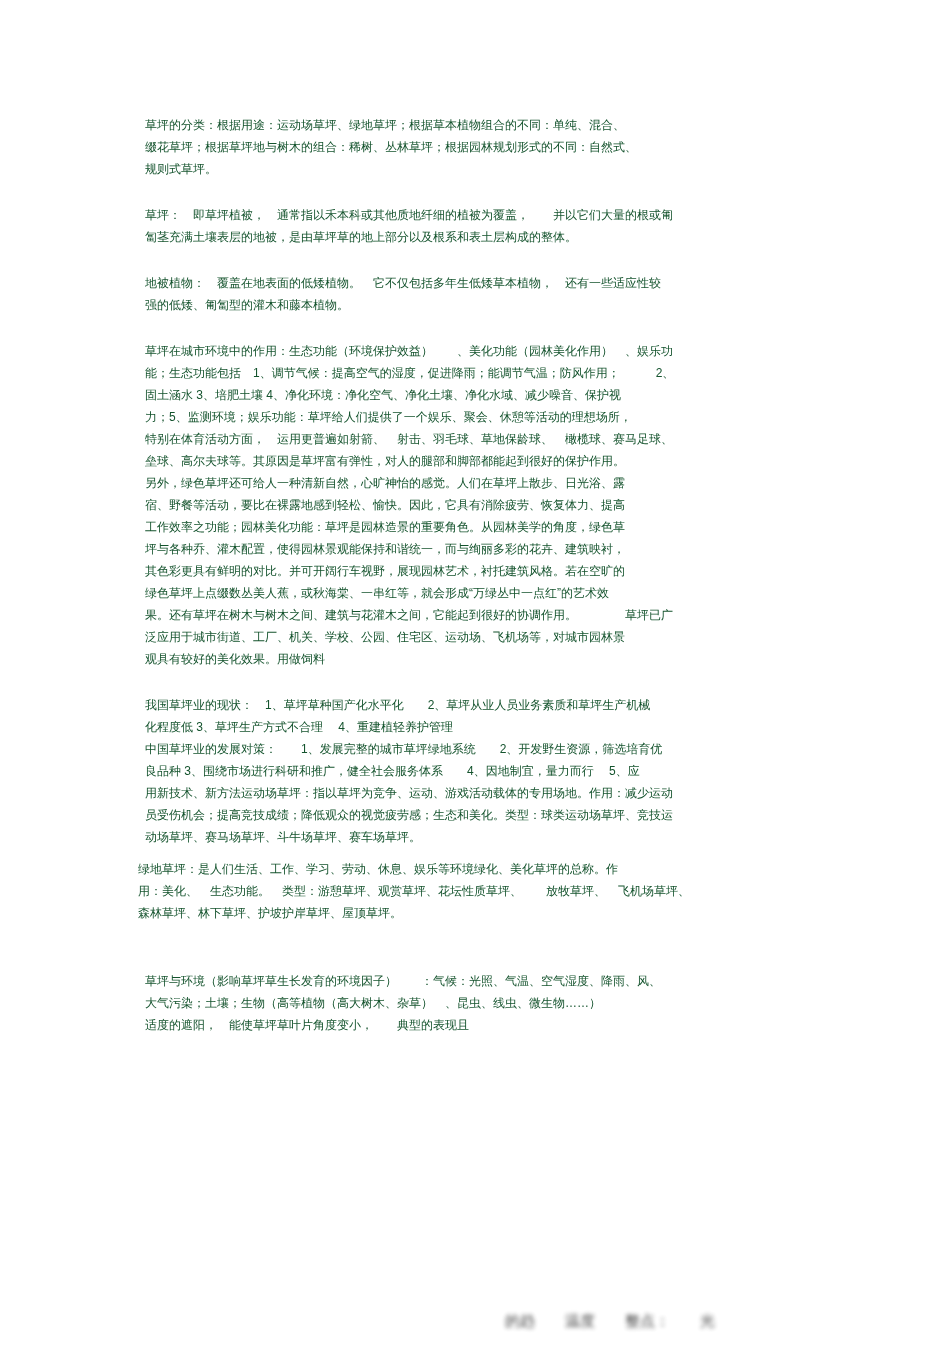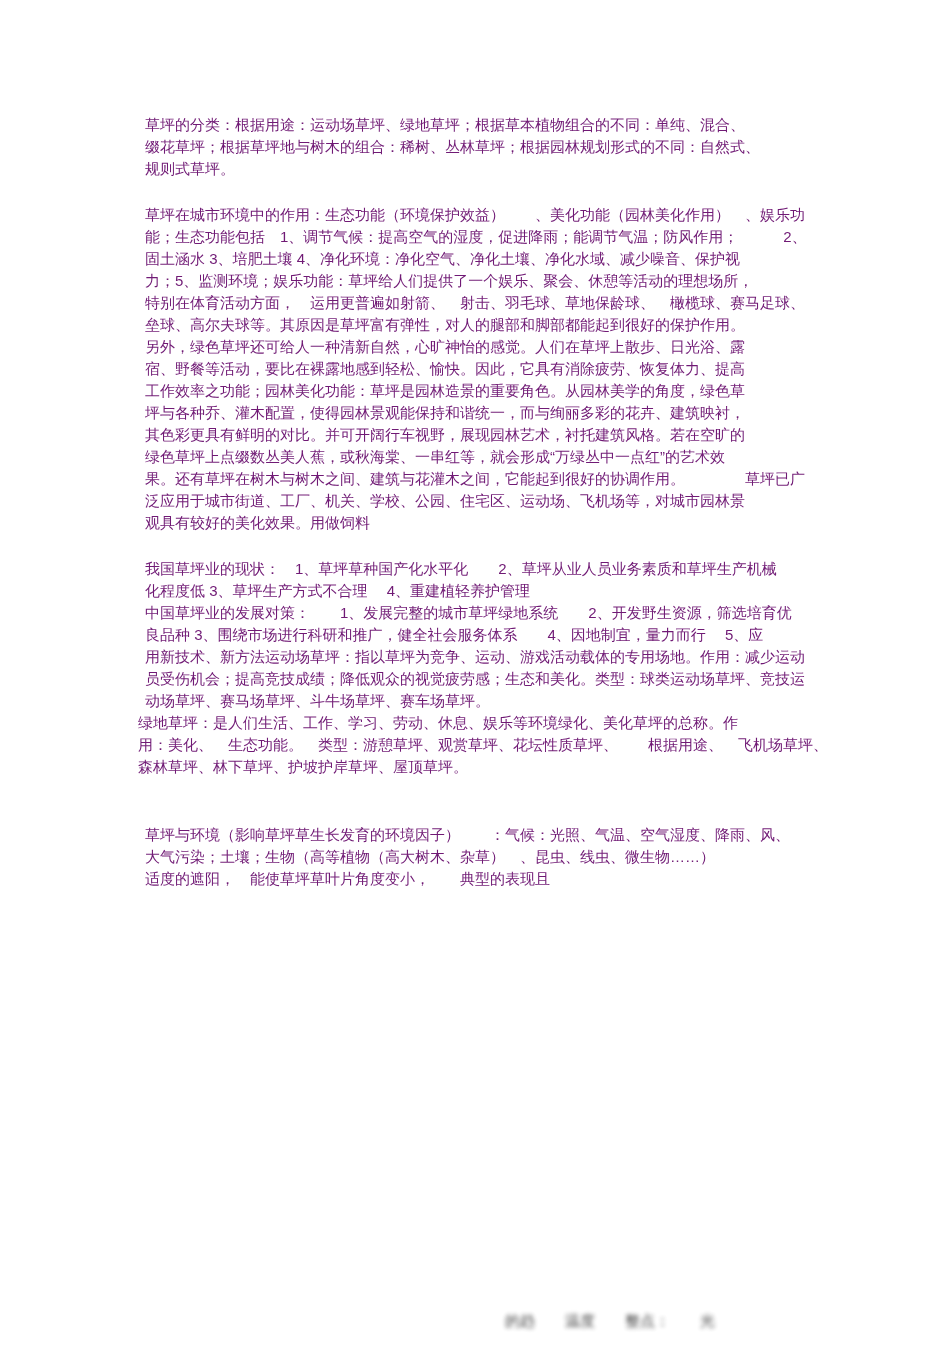--- a/index.html
+++ b/index.html
@@ -12,27 +12,27 @@
     font-family: "Liberation Sans", sans-serif;
     color: #1a1a1a;
   }
   .doc {
     position: absolute;
     left: 145px;
     top: 114px;
     width: 690px;
   }
   p.para {
-    font-size: 15px;
+    font-size: 12px;
     line-height: 22px;
     white-space: pre;
     margin-bottom: 24px;
-    color: #701a75;
+    color: #14532d;
   }
-  p.para.tight { margin-bottom: 0; }
+  p.para.tight { margin-bottom: 10px; }
   p.para.shift-left { margin-left: -7px; }
   p.para.gap-large { margin-bottom: 46px; }
   p.para.last { margin-bottom: 4px; }
   .blur-frag {
     position: absolute;
     left: 505px;
     top: 1312px;
     font-size: 15px;
     white-space: pre;
     color: #222222;
@@ -40,20 +40,24 @@
     opacity: 0.85;
   }
 </style>
 </head>
 <body>
 
 <div class="doc">
   <p class="para">草坪的分类：根据用途：运动场草坪、绿地草坪；根据草本植物组合的不同：单纯、混合、
 缀花草坪；根据草坪地与树木的组合：稀树、丛林草坪；根据园林规划形式的不同：自然式、
 规则式草坪。</p>
+  <p class="para">草坪：　即草坪植被，　通常指以禾本科或其他质地纤细的植被为覆盖，　　并以它们大量的根或匍
+匐茎充满土壤表层的地被，是由草坪草的地上部分以及根系和表土层构成的整体。</p>
+  <p class="para">地被植物：　覆盖在地表面的低矮植物。　它不仅包括多年生低矮草本植物，　还有一些适应性较
+强的低矮、匍匐型的灌木和藤本植物。</p>
   <p class="para">草坪在城市环境中的作用：生态功能（环境保护效益）　　、美化功能（园林美化作用）　、娱乐功
 能；生态功能包括　1、调节气候：提高空气的湿度，促进降雨；能调节气温；防风作用；　　　2、
 固土涵水 3、培肥土壤 4、净化环境：净化空气、净化土壤、净化水域、减少噪音、保护视
 力；5、监测环境；娱乐功能：草坪给人们提供了一个娱乐、聚会、休憩等活动的理想场所，
 特别在体育活动方面，　运用更普遍如射箭、　射击、羽毛球、草地保龄球、　橄榄球、赛马足球、
 垒球、高尔夫球等。其原因是草坪富有弹性，对人的腿部和脚部都能起到很好的保护作用。
 另外，绿色草坪还可给人一种清新自然，心旷神怡的感觉。人们在草坪上散步、日光浴、露
 宿、野餐等活动，要比在裸露地感到轻松、愉快。因此，它具有消除疲劳、恢复体力、提高
 工作效率之功能；园林美化功能：草坪是园林造景的重要角色。从园林美学的角度，绿色草
 坪与各种乔、灌木配置，使得园林景观能保持和谐统一，而与绚丽多彩的花卉、建筑映衬，
@@ -63,20 +67,20 @@
 泛应用于城市街道、工厂、机关、学校、公园、住宅区、运动场、飞机场等，对城市园林景
 观具有较好的美化效果。用做饲料</p>
   <p class="para tight">我国草坪业的现状：　1、草坪草种国产化水平化　　2、草坪从业人员业务素质和草坪生产机械
 化程度低 3、草坪生产方式不合理　 4、重建植轻养护管理
 中国草坪业的发展对策：　　1、发展完整的城市草坪绿地系统　　2、开发野生资源，筛选培育优
 良品种 3、围绕市场进行科研和推广，健全社会服务体系　　4、因地制宜，量力而行　 5、应
 用新技术、新方法运动场草坪：指以草坪为竞争、运动、游戏活动载体的专用场地。作用：减少运动
 员受伤机会；提高竞技成绩；降低观众的视觉疲劳感；生态和美化。类型：球类运动场草坪、竞技运
 动场草坪、赛马场草坪、斗牛场草坪、赛车场草坪。</p>
   <p class="para shift-left gap-large">绿地草坪：是人们生活、工作、学习、劳动、休息、娱乐等环境绿化、美化草坪的总称。作
-用：美化、　生态功能。　类型：游憩草坪、观赏草坪、花坛性质草坪、　　根据用途、　飞机场草坪、
+用：美化、　生态功能。　类型：游憩草坪、观赏草坪、花坛性质草坪、　　放牧草坪、　飞机场草坪、
 森林草坪、林下草坪、护坡护岸草坪、屋顶草坪。</p>
   <p class="para last">草坪与环境（影响草坪草生长发育的环境因子）　　：气候：光照、气温、空气湿度、降雨、风、
 大气污染；土壤；生物（高等植物（高大树木、杂草）　、昆虫、线虫、微生物……）
 适度的遮阳，　能使草坪草叶片角度变小，　　典型的表现且</p>
 </div>
 
 <div class="blur-frag">的趋　　温度　　整点：　　光</div>
 
 </body></html>

